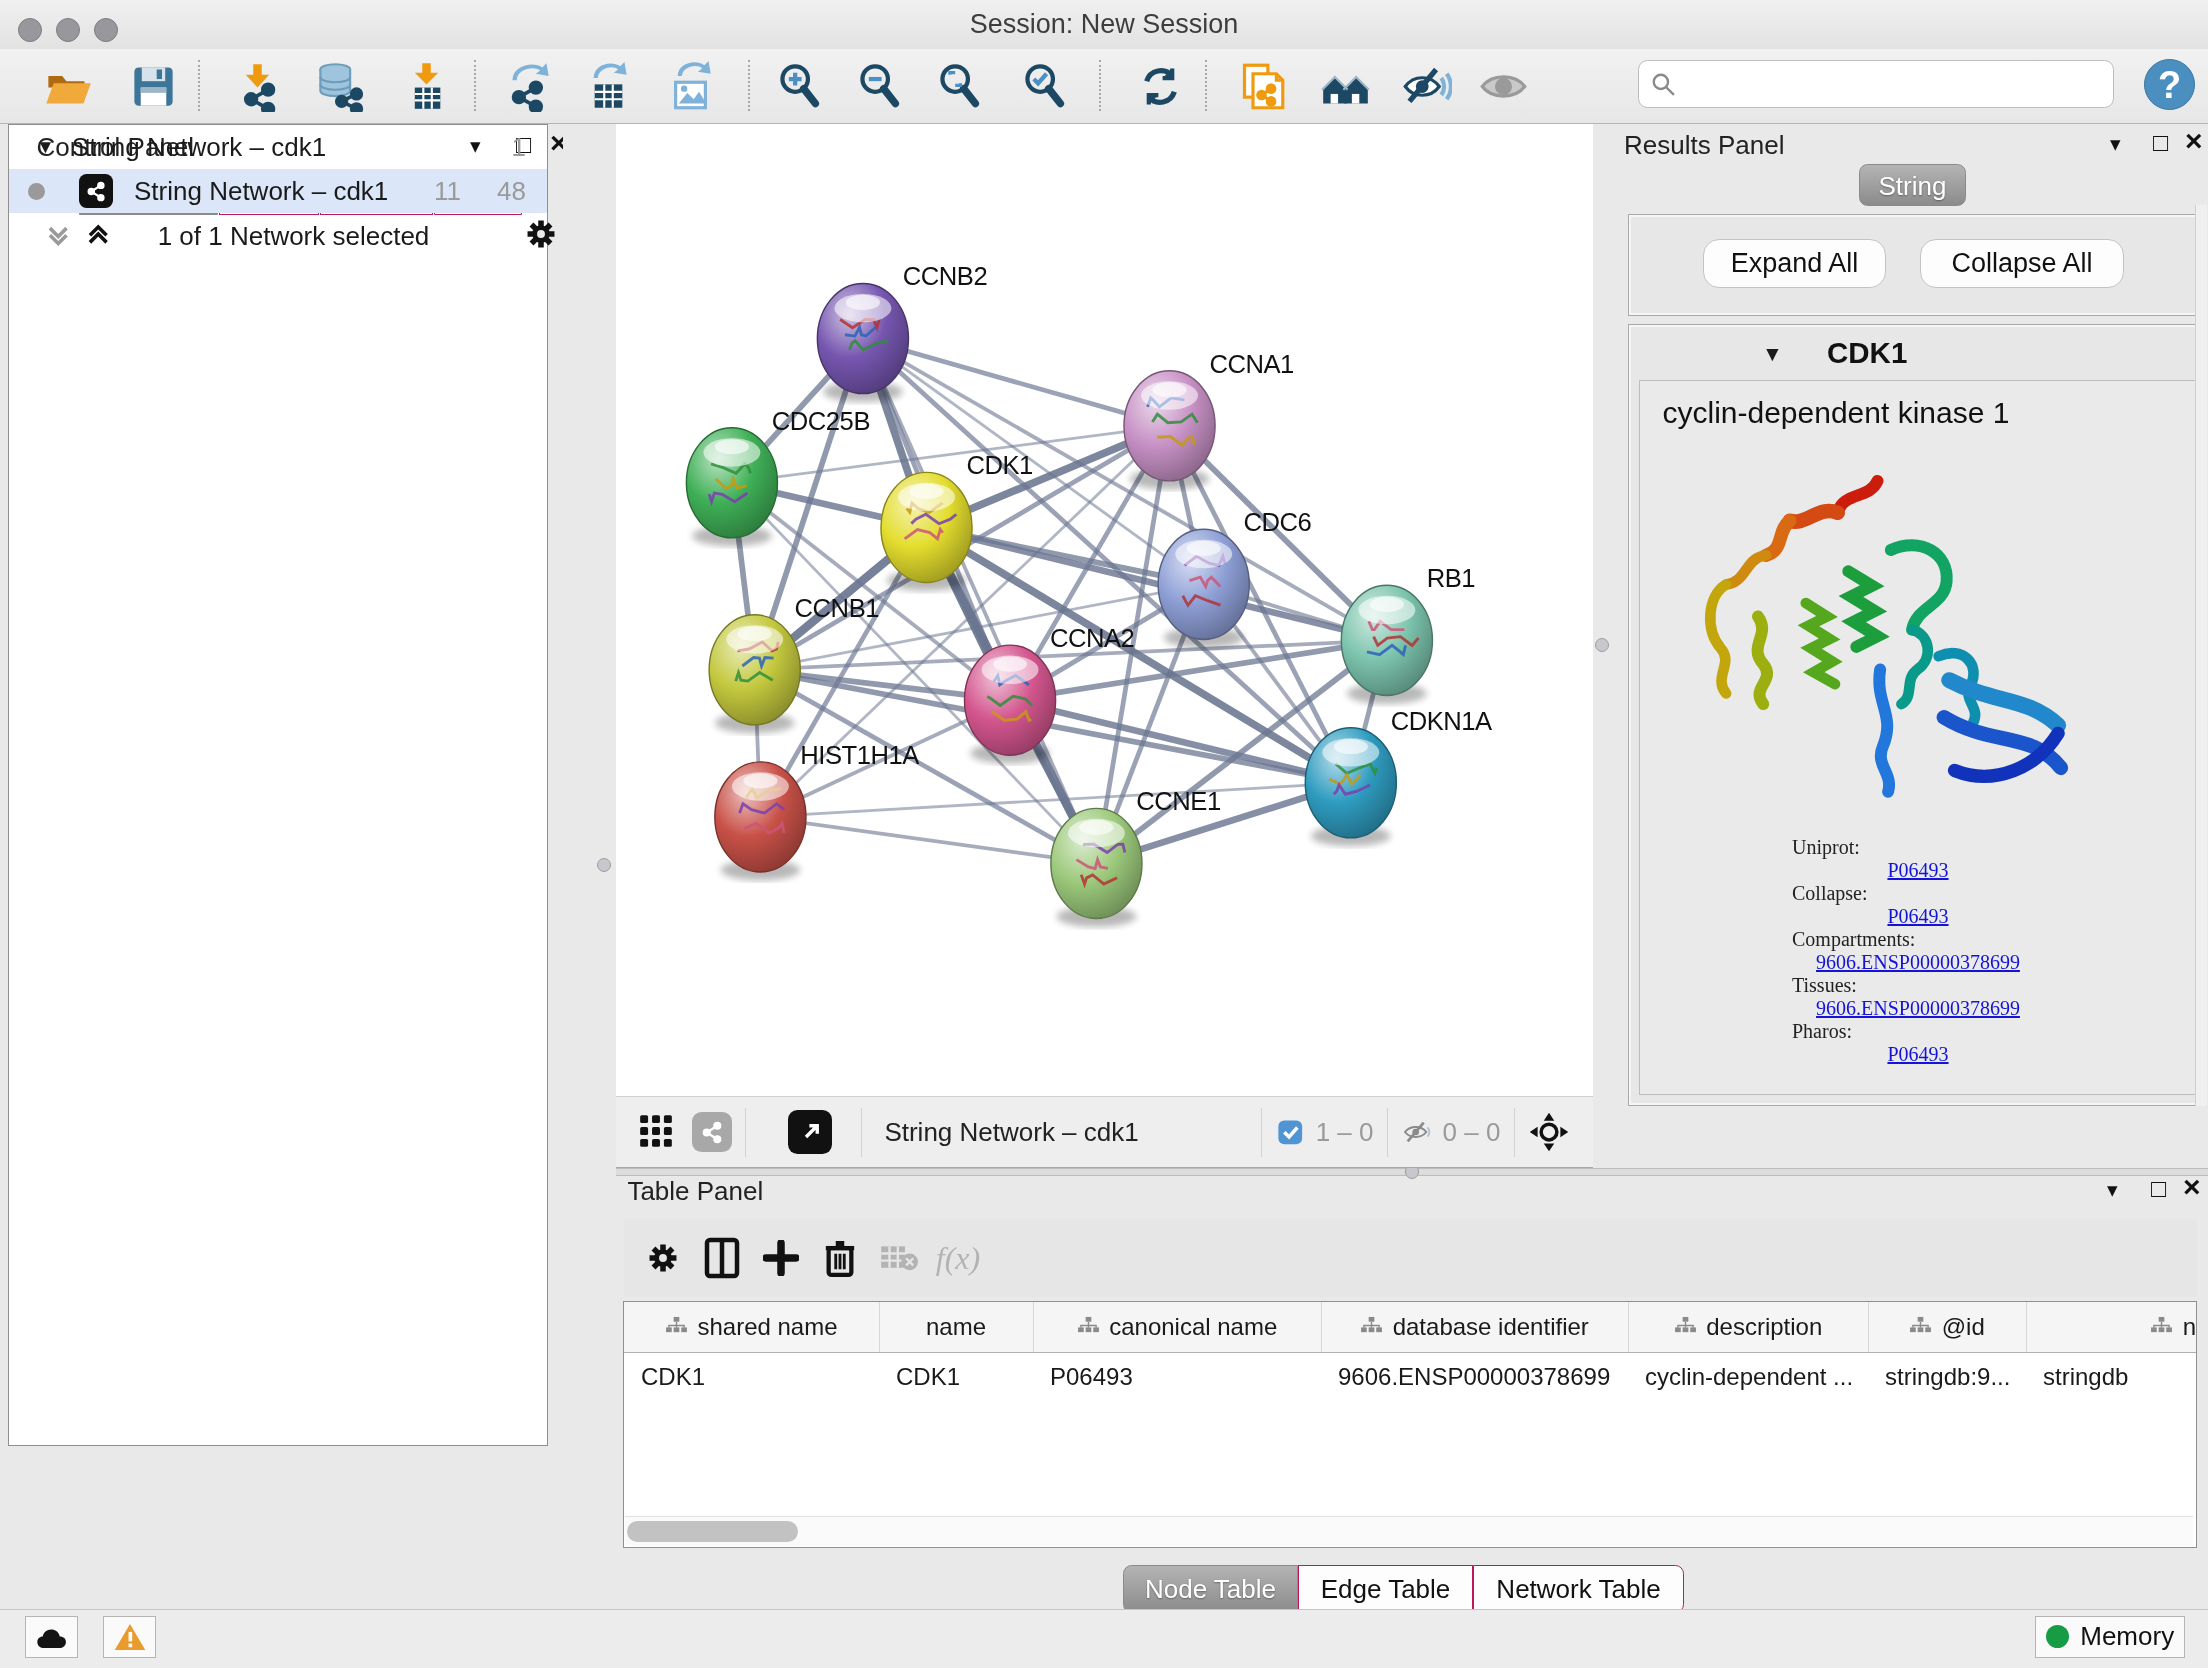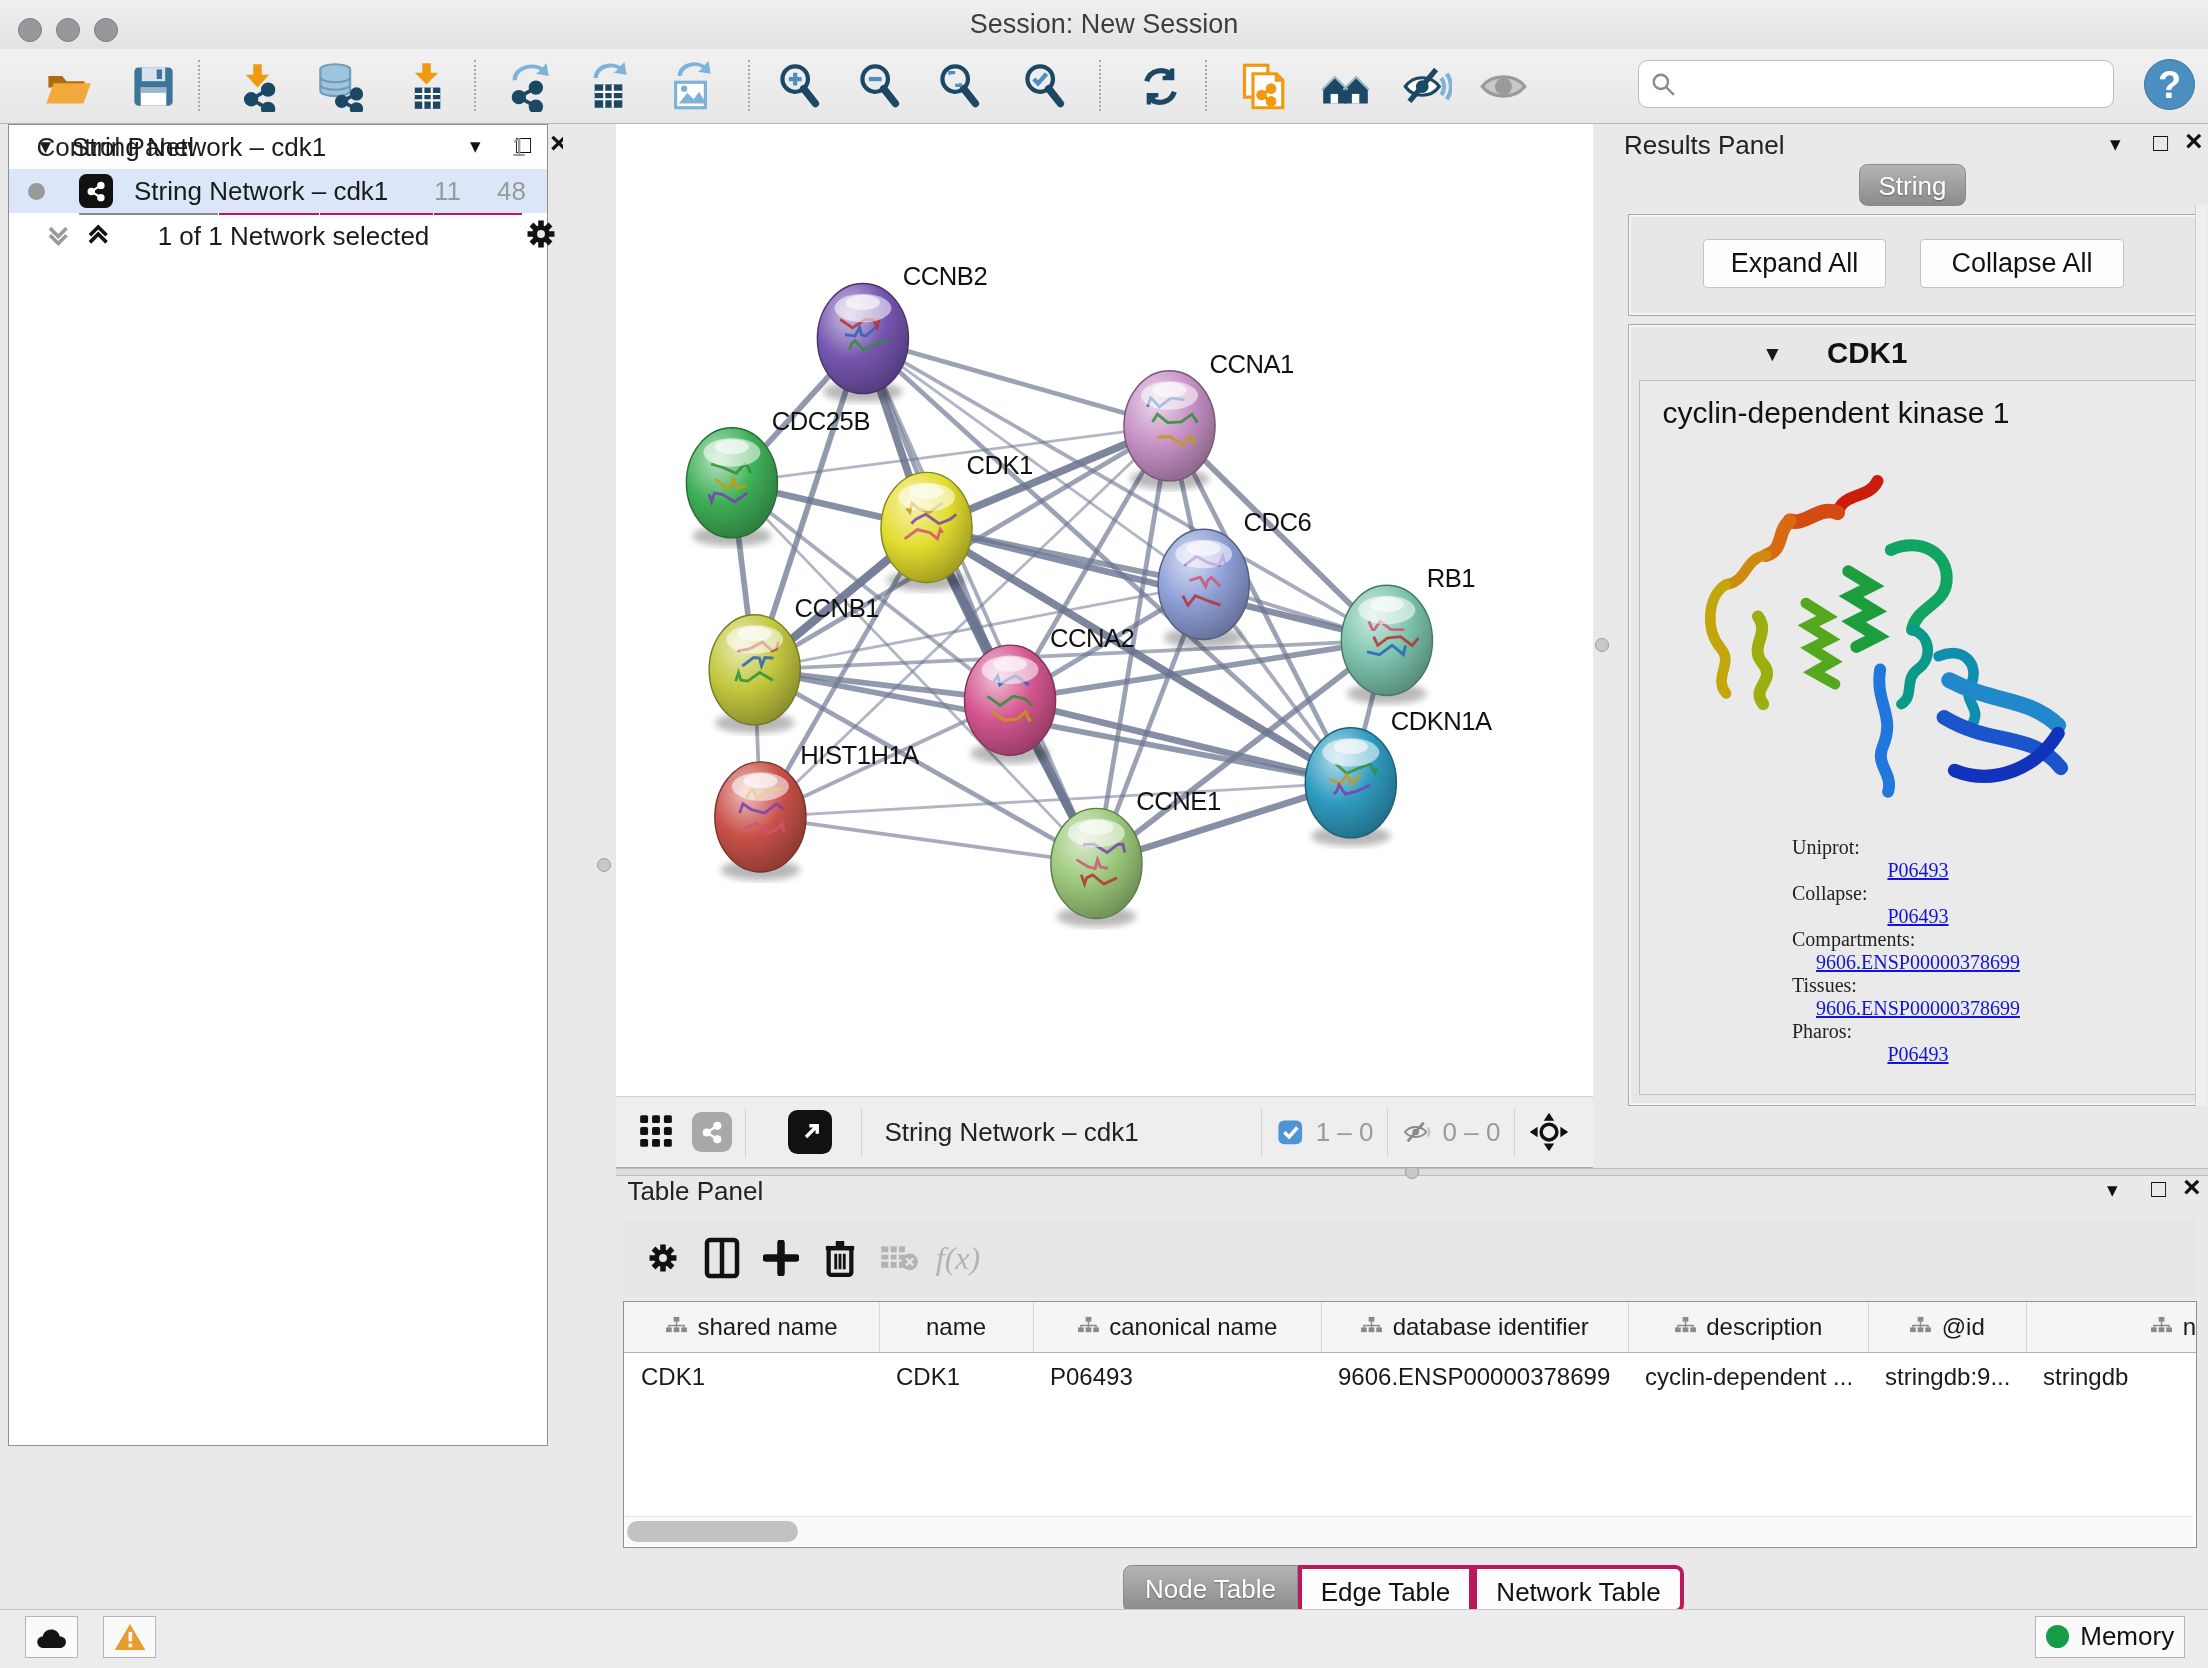--- a/index.html
+++ b/index.html
@@ -30,21 +30,21 @@
   .pheader{font-size:26px;color:#222;}
   .pctl{font-size:27px;color:#111;}
   .pctl.closex{font-weight:900;font-size:30px;}
   .pctl.floatsq{font-size:25px;}
   .tri{font-size:21px;color:#111;}
 
   
   .cp-tab, .rp-tab, .bt-tab{box-sizing:border-box;text-align:center;font-size:26px;}
   .tab-sel{background:linear-gradient(#b4b4b4,#8b8b8b);color:#fff;text-shadow:0 1px 1.9px rgba(0,0,0,.35);
            border:1px solid #8a8a8a;}
-  .tab-un{background:#fdfdfd;color:#111;border:4px solid #be185d;}
+  .tab-un{background:#fdfdfd;color:#111;border:1px solid #be185d;}
   .treebox{left:23px;top:259px;width:540px;height:1322px;background:#fff;border:1.9px solid #8f8f8f;box-sizing:border-box;}
   .treerow{position:relative;height:44px;display:flex;align-items:center;font-size:26px;}
   .count{color:#9a9a9a;}
   .shareicon{width:34px;height:34px;border-radius:7.6px;background:#111;display:inline-flex;align-items:center;justify-content:center;}
 
   
   .netcanvas{left:616px;top:124px;width:977px;height:972px;background:#ffffff;}
   .nettoolbar{left:616px;top:1096px;width:977px;height:72px;background:#eeeeee;border-top:1px solid #cfcfcf;
               border-bottom:1.9px solid #a9a9a9;display:flex;align-items:center;box-sizing:border-box;}
   .ntsep{width:0;height:49px;border-left:1.9px solid #d2d2d2;margin:0 13.3px;}
@@ -54,21 +54,21 @@
   .grayrounded{width:40px;height:40px;border-radius:9.5px;background:#a8a8a8;display:flex;align-items:center;justify-content:center;}
 
   
   .vsplit-l{left:563px;top:124px;width:53px;height:1486px;background:#e9e9e9;}
   .vsplit-r{left:1593px;top:124px;width:16px;height:1044px;background:#e9e9e9;}
   .hsplit{left:616px;top:1168px;width:1592px;height:5.7px;background:#dcdcdc;border-top:1px solid #bdbdbd;border-bottom:1px solid #bdbdbd;}
   .splitdot{width:12.4px;height:12.4px;border-radius:50%;background:#c7c7cc;border:1px solid #9d9da4;}
 
   
   .rbox{box-sizing:border-box;border:1.9px solid #a9a9a9;background:#e7e7e7;box-shadow:inset 0 0 0 1.9px #f6f6f6;}
-  .rbtn{box-sizing:border-box;background:#fdfdfd;border:1.9px solid #c3c3c3;border-radius:4px;
+  .rbtn{box-sizing:border-box;background:#fdfdfd;border:1.9px solid #c3c3c3;border-radius:16px;
         font-size:27px;text-align:center;color:#111;}
   .gene-hdr{font-size:29.5px;font-weight:bold;color:#111;}
   .gene-desc{font-size:30px;color:#111;}
   .serif{font-family:"Liberation Serif",serif;}
   .xl-title{font-size:29.5px;font-weight:bold;}
   .xl-row{font-size:20px;display:flex;height:46px;align-items:center;flex-direction:column;}
   .xl-label{width:252px;color:#222;}
   .xl-link{color:#1414d6;text-decoration:underline;}
 
   

